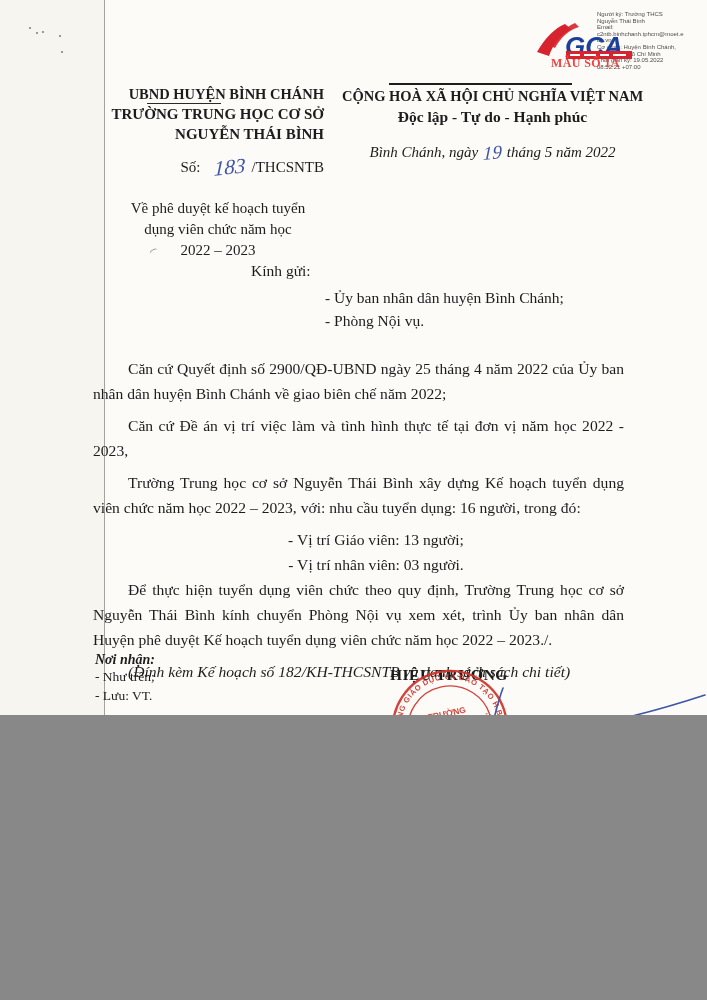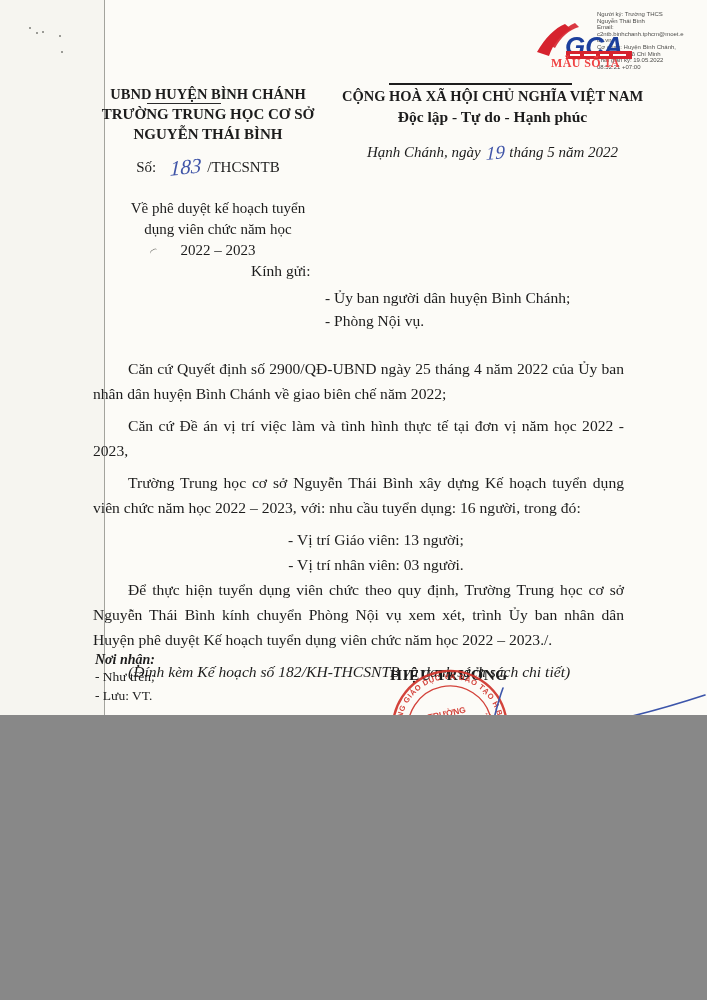--- a/index.html
+++ b/index.html
@@ -19,21 +19,21 @@
   .esign { position:absolute; left:597px; top:11px; width:108px; font-family:"Liberation Sans",sans-serif;
            font-size:6px; line-height:6.6px; color:#4c4c4a; }
 
   
   .logo { position:absolute; left:535px; top:22px; width:110px; height:42px; }
   .ribbon { position:absolute; left:566px; top:51px; width:66px; height:8px; background:#d6232e; }
   .ribbon i { position:absolute; top:3px; height:2px; background:#fff; display:block; }
   .form-label { position:absolute; left:551px; top:56px; font-weight:bold; font-size:12px; letter-spacing:.4px; color:#ef4444; }
 
   
-  .hleft { position:absolute; left:92px; top:86px; width:232px; text-align:center; }
+  .hleft { position:absolute; left:92px; top:86px; width:232px; text-align:right; }
   .hleft .l1 { font-weight:bold; font-size:14.5px; position:relative; }
   .hleft .l2 { font-weight:bold; font-size:15px; margin-top:3px; }
   .hleft .l3 { font-weight:bold; font-size:15px; margin-top:3px; }
   .partial-underline { position:absolute; left:55px; top:17px; width:74px; height:1px; background:#2a2a2a; }
   .so-line { margin-top:12px; font-size:15px; }
   .hand { color:#4055a8; font-style:italic; display:inline-block; transform:rotate(-6deg) skewX(-8deg); }
   .so-line .hand { font-size:21px; margin:0 2px 0 10px; vertical-align:-2px; }
 
   
   .hright { position:absolute; left:325px; top:88px; width:335px; text-align:center; }
@@ -123,36 +123,36 @@
     </div>
   </div>
 
   <div class="hright">
     <div class="n1">
       <span class="overline-bar"></span>
       <span>CỘNG HOÀ XÃ HỘI CHỦ NGHĨA VIỆT NAM</span>
     </div>
     <div class="n2">Độc lập - Tự do - Hạnh phúc</div>
     <div class="date-line">
-      <span>Hạnh Chánh,  ngày</span>
+      <span>Bình Chánh,  ngày</span>
       <span class="hand">19</span>
       <span>tháng  5 năm 2022</span>
     </div>
   </div>
 
   <div class="subject">
     <div>Về phê duyệt kế hoạch tuyển</div>
     <div>dụng viên chức năm học</div>
     <div>2022 – 2023</div>
   </div>
   <div class="squiggle"></div>
 
   <div class="kinh-gui">Kính gửi:</div>
   <div class="recipients">
-    <div>- Ủy ban người dân huyện Bình Chánh;</div>
+    <div>- Ủy ban nhân dân huyện Bình Chánh;</div>
     <div>- Phòng Nội vụ.</div>
   </div>
 
   <div class="docbody">
     <p>Căn cứ Quyết định số 2900/QĐ-UBND ngày 25 tháng 4 năm 2022 của Ủy ban nhân dân huyện Bình Chánh về giao biên chế năm 2022;</p>
     <p>Căn cứ Đề án vị trí việc làm và tình hình thực tế tại đơn vị năm học 2022 - 2023,</p>
     <p>Trường Trung học cơ sở Nguyễn Thái Bình xây dựng Kế hoạch tuyển dụng viên chức năm học 2022 – 2023, với: nhu cầu tuyển dụng: 16 người, trong đó:</p>
     <p class="bullet">- Vị trí Giáo viên: 13 người;</p>
     <p class="bullet">- Vị trí nhân viên: 03 người.</p>
     <p>Để thực hiện tuyển dụng viên chức theo quy định, Trường Trung học cơ sở Nguyễn Thái Bình kính chuyển Phòng Nội vụ xem xét, trình Ủy ban nhân dân Huyện phê duyệt Kế hoạch tuyển dụng viên chức năm học 2022 – 2023./.</p>

